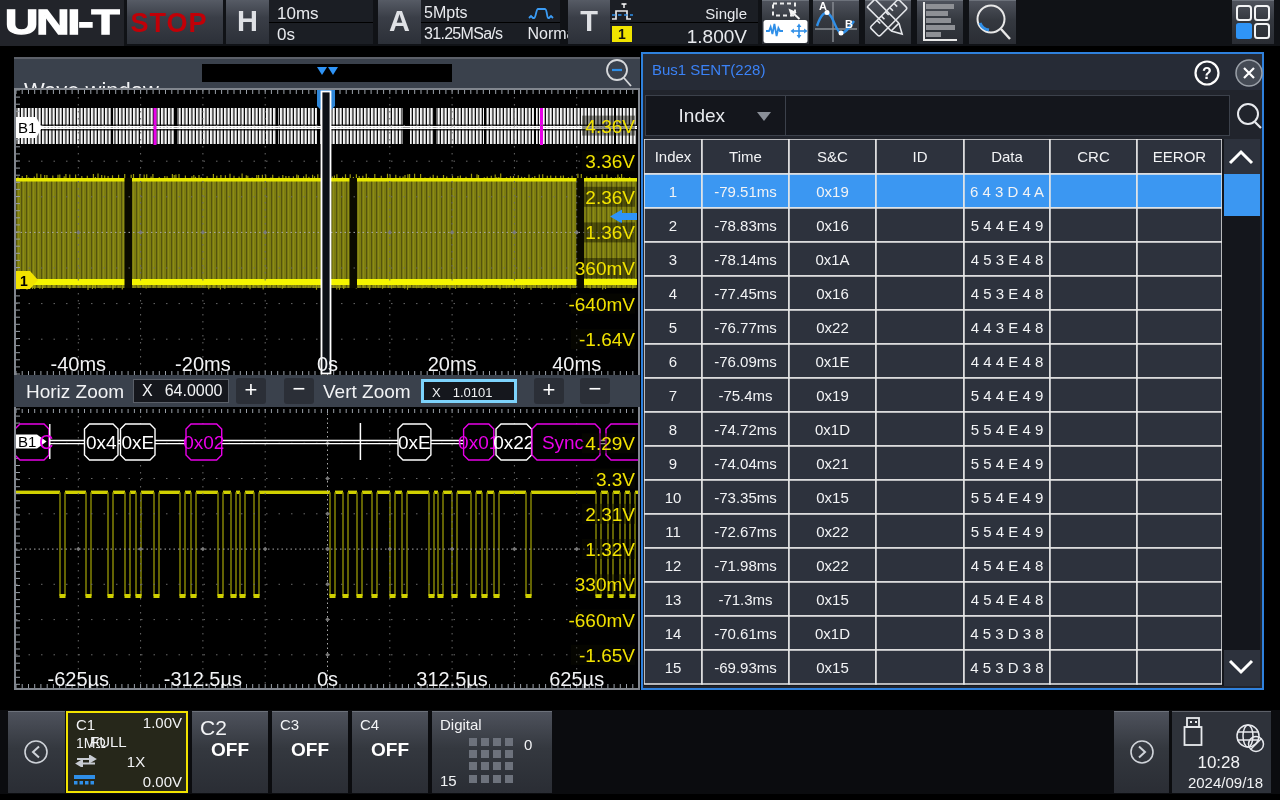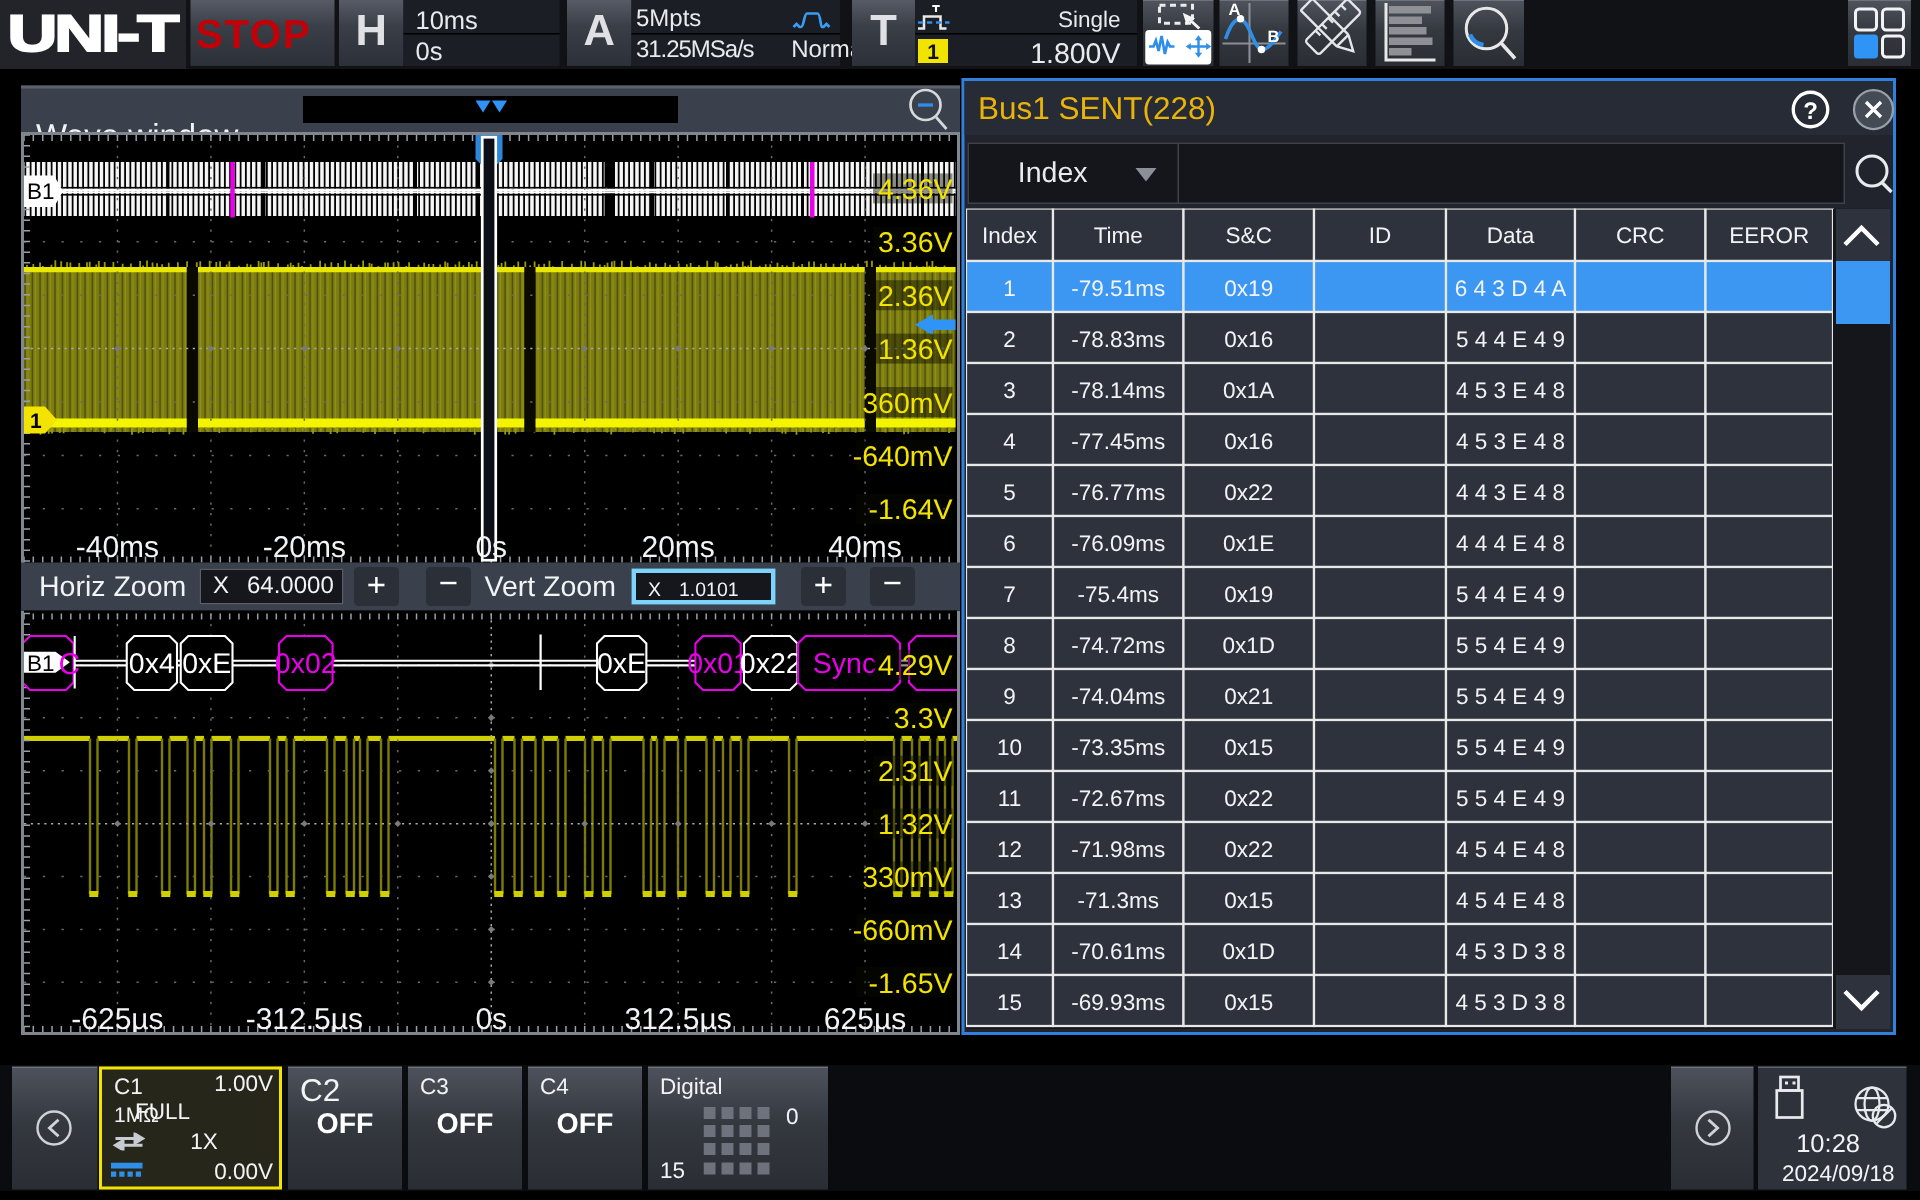--- a/index.html
+++ b/index.html
@@ -387,21 +387,21 @@
         <text x="313.5" y="279" text-anchor="middle" font-size="20" fill="#f2f3f5" font-family="Liberation Sans">0s</text>
         <text x="438.1" y="279" text-anchor="middle" font-size="20" fill="#f2f3f5" font-family="Liberation Sans">312.5µs</text>
         <text x="562.7" y="279" text-anchor="middle" font-size="20" fill="#f2f3f5" font-family="Liberation Sans">625µs</text>
         <rect x="0" y="0" width="2" height="283" fill="#81868e"></rect>
         <rect x="624" y="0" width="2" height="283" fill="#81868e"></rect>
         <rect x="0" y="281" width="626" height="2" fill="#81868e"></rect>
       </svg></div>
 
 <div class="abs" style="left:641px;top:52px;width:623px;height:638px;background:#21242c;border:2px solid #2f81dd;"></div>
 <div class="abs" style="left:643px;top:54px;width:619px;height:36px;background:#262b36;"></div>
-<div class="abs" style="left:652px;top:61px;font-size:21px;color:#eab308;">Bus1 SENT(228)</div>
+<div class="abs" style="left:652px;top:61px;font-size:15px;color:#3b82f6;">Bus1 SENT(228)</div>
 <svg class="abs" style="left:1193px;top:59px;" width="28" height="28" viewBox="0 0 28 28">
   <circle cx="14" cy="14" r="11.5" fill="none" stroke="#fff" stroke-width="2.2"></circle>
   <text x="14" y="20" text-anchor="middle" fill="#fff" font-size="16" font-weight="bold">?</text>
 </svg>
 <svg class="abs" style="left:1234px;top:58px;" width="30" height="30" viewBox="0 0 30 30">
   <circle cx="15" cy="15" r="13" fill="#454b55" stroke="#9aa0a8" stroke-width="1.5"></circle>
   <path d="M10,10 L20,20 M20,10 L10,20" stroke="#fff" stroke-width="2.2"></path>
 </svg>
 
 <div class="abs" style="left:645px;top:95px;width:585px;height:41px;background:#14161c;border:1px solid #3c414b;"></div>

